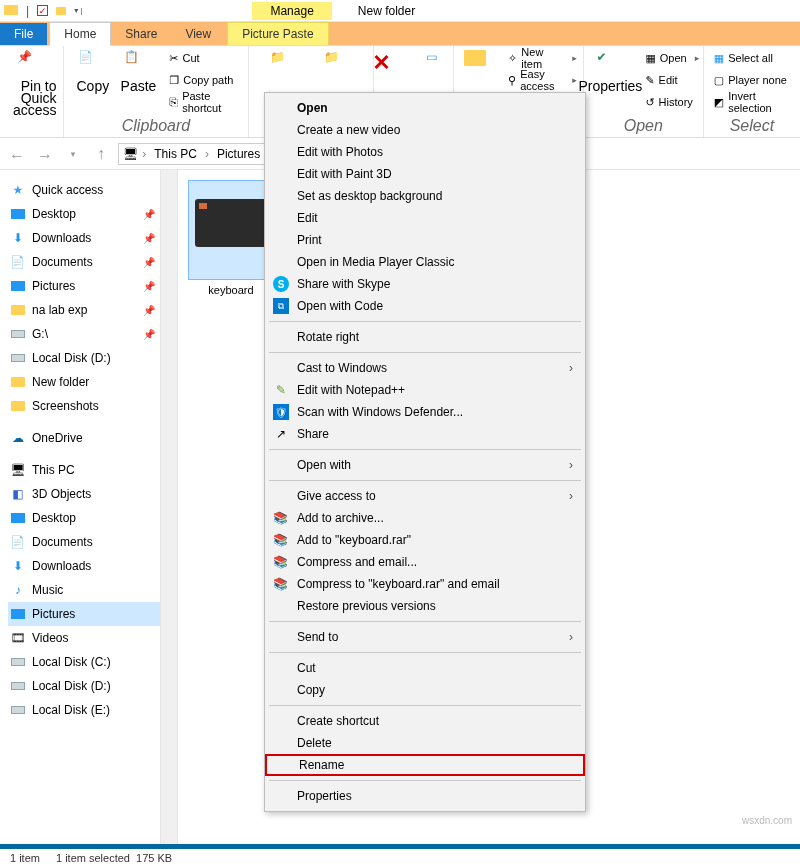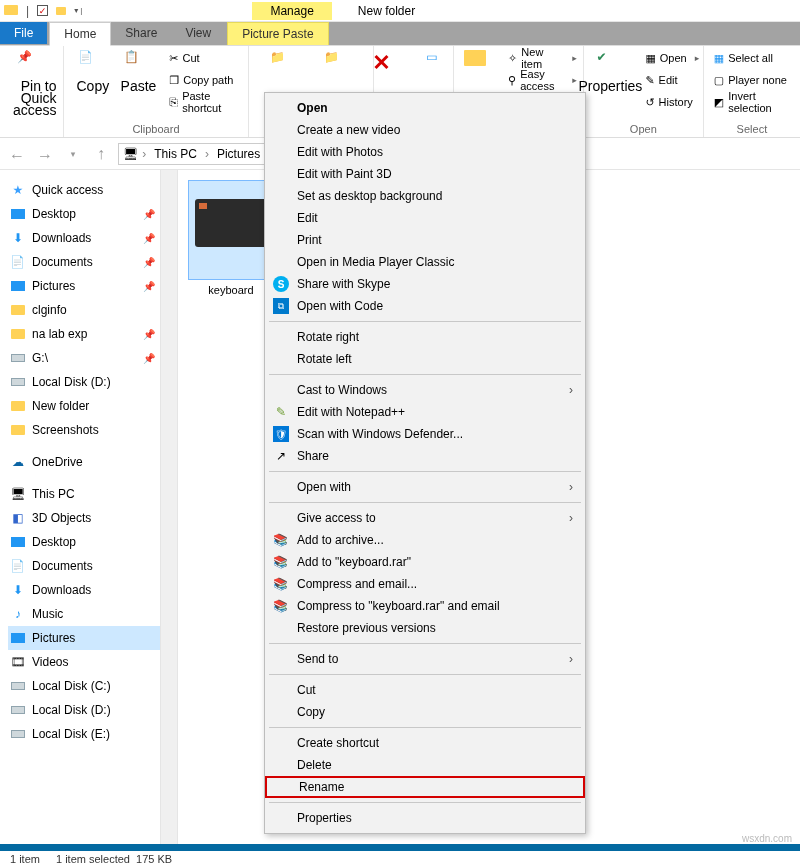--- a/index.html
+++ b/index.html
@@ -1,33 +1,33 @@
 <!DOCTYPE html>
 <html><head>
 <meta charset="utf-8">
 <style>
   * { box-sizing: border-box; margin: 0; padding: 0; font-family: "Segoe UI", Arial, sans-serif; }
   body { width: 800px; height: 866px; overflow: hidden; background: #fff; font-size: 12px; color: #000; position: relative; }
   .titlebar { height: 22px; background: #fff; display: flex; align-items: center; padding: 0 4px; border-bottom: 1px solid #e5e5e5;}
   .titlebar .qat { display:flex; gap:8px; align-items:center; color:#555;}
   .titlebar .mtab { margin-left: 170px; background:#fff27a; padding: 2px 18px 2px 18px; }
   .titlebar .wtitle { margin-left: 26px; }
-  .menutabs { height: 24px; display:flex; align-items:flex-start; border-bottom:1px solid #ddd; background:#a3a3a3;}
+  .menutabs { height: 24px; display:flex; align-items:center; border-bottom:1px solid #ddd; background:#fdba74;}
   .menutabs .tab { padding: 4px 14px; color:#333; cursor:default;}
   .menutabs .tab.file { background:#1979ca; color:#fff; }
   .menutabs .tab.home { border:1px solid #ccc; border-bottom:1px solid #fff; background:#fff; margin-left:2px;}
   .menutabs .tab.pt { background:#fff27a; border:1px solid #e6d95a; border-bottom:none; margin-left:2px;}
   .ribbon { height: 92px; background:#fff; border-bottom:1px solid #ddd; display:flex; position:relative;}
   .rgroup { border-right:1px solid #e5e5e5; padding:2px 8px 0 8px; display:flex; flex-direction:column; align-items:center;}
   .rgroup .big { display:flex; flex-direction:column; align-items:center; width:50px; margin-top:2px;}
   .rgroup .big .ic { width:28px; height:28px;}
   .rgroup .big .lbl { text-align:right; font-size:14px; line-height:12px; margin-top:2px;}
   .rgroup .row { display:flex; gap:4px;}
   .rgroup .small { display:flex; align-items:center; gap:4px; font-size:11px; height:20px; padding:0 2px;}
-  .rgroup .gname { font-size:11px; color:#666; margin-top:auto; padding-bottom:2px;}
+  .rgroup .gname { font-size:16px; color:#666; margin-top:auto; padding-bottom:2px;font-style:italic;}
   .navrow { height:32px; border-bottom:1px solid #e5e5e5; display:flex; align-items:center; padding:0 6px; gap:6px;}
   .navrow .arrow { width:22px; text-align:center; color:#999; font-size:16px;}
   .navrow .bc { border:1px solid #ccc; height:22px; flex:0 0 190px; display:flex; align-items:center; padding:0 4px; gap:4px;}
   .navrow .bc .crumb { padding:0 4px;}
   .navrow .bc .sep { color:#888;}
   .body { display:flex; height: calc(866px - 22px - 24px - 92px - 32px - 22px); }
   .sidebar { width:160px; padding:8px 0 0 8px; overflow:hidden;}
   .sidebar .item { display:flex; align-items:center; gap:6px; height:24px; padding:0 2px; font-size:12px; position:relative;}
   .sidebar .item.sel { background:#cde8ff; }
   .sidebar .item .pin { position:absolute; right:4px; color:#888; font-size:10px;}
@@ -40,22 +40,22 @@
   .thumb .kb { width:74px; height:48px; background:#2b2b2b; border-radius:3px; margin:12px auto 0 auto; position:relative;}
   .thumb .kb::before { content:""; position:absolute; left:4px; top:4px; width:8px; height:6px; background:#d66b3a;}
   .thumb .cap { margin-top:4px; font-size:11px;}
   .ctxmenu { position:absolute; left:264px; top:92px; width:322px; background:#f2f2f2; border:1px solid #bdbdbd; box-shadow:2px 2px 6px rgba(0,0,0,.25); padding:4px 2px;}
   .ctxmenu .mi { display:flex; align-items:center; height:22px; padding:0 12px 0 30px; position:relative; font-size:12px;}
   .ctxmenu .mi.bold { font-weight:600;}
   .ctxmenu .mi .sub { position:absolute; right:10px; color:#555;}
   .ctxmenu .mi .mic { position:absolute; left:6px; width:16px; height:16px; display:flex; align-items:center; justify-content:center;}
   .ctxmenu .sep { height:1px; background:#c8c8c8; margin:4px 2px;}
   .ctxmenu .hl { border:2px solid #d40000; margin:0 -2px; padding-left:32px;}
-  .status { position:absolute; left:0; right:0; bottom:0; height:22px; border-top:7px solid #0369a1; display:flex; align-items:center; gap:16px; padding:0 10px; font-size:11px; color:#333; background:#fff;}
-  .watermark { position:absolute; right:8px; bottom:22px; font-size:10px; color:#bbb;}
+  .status { position:absolute; left:0; right:0; bottom:0; height:22px; border-top:5px solid #0369a1; display:flex; align-items:center; gap:16px; padding:0 10px; font-size:11px; color:#333; background:#fff;}
+  .watermark { position:absolute; right:8px; bottom:40px; font-size:10px; color:#bbb;}
   
   .sq { width:14px; height:10px; background:#2196f3; display:inline-block;}
   .fd { width:14px; height:10px; background:#ffd257; display:inline-block; border-radius:1px;}
   .hd { width:14px; height:8px; background:#cfd8dc; border:1px solid #90a4ae; display:inline-block;}
   .nt { color:#2196f3;}
   .arw::after{content:"▸"; color:#666; margin-left:4px; font-size:9px;}
 </style>
 </head>
 <body>
 
@@ -233,26 +233,20 @@
         <span class="ic">
           <span class="sq"></span>
         </span>
         <span>Pictures</span>
         <span class="pin">📌</span>
       </div>
     <div class="item">
         <span class="ic">
           <span class="fd"></span>
         </span>
-        <span>clginfo</span>
-      </div>
-    <div class="item">
-        <span class="ic">
-          <span class="fd"></span>
-        </span>
         <span>na lab exp</span>
         <span class="pin">📌</span>
       </div>
     <div class="item">
         <span class="ic">
           <span class="hd"></span>
         </span>
         <span>G:\</span>
         <span class="pin">📌</span>
       </div>
@@ -377,23 +371,20 @@
       <span>Share with Skype</span>
     </div>
   <div class="mi">
       <span class="mic" style="background:#007acc;color:#fff;font-size:9px">⧉</span>
       <span>Open with Code</span>
     </div>
   <div class="sep"></div>
   <div class="mi">
       <span>Rotate right</span>
     </div>
-  <div class="mi">
-      <span>Rotate left</span>
-    </div>
   <div class="sep"></div>
   <div class="mi">
       <span>Cast to Windows</span>
       <span class="sub">›</span>
     </div>
   <div class="mi">
       <span class="mic" style="color:#6a9a2d">✎</span>
       <span>Edit with Notepad++</span>
     </div>
   <div class="mi">

